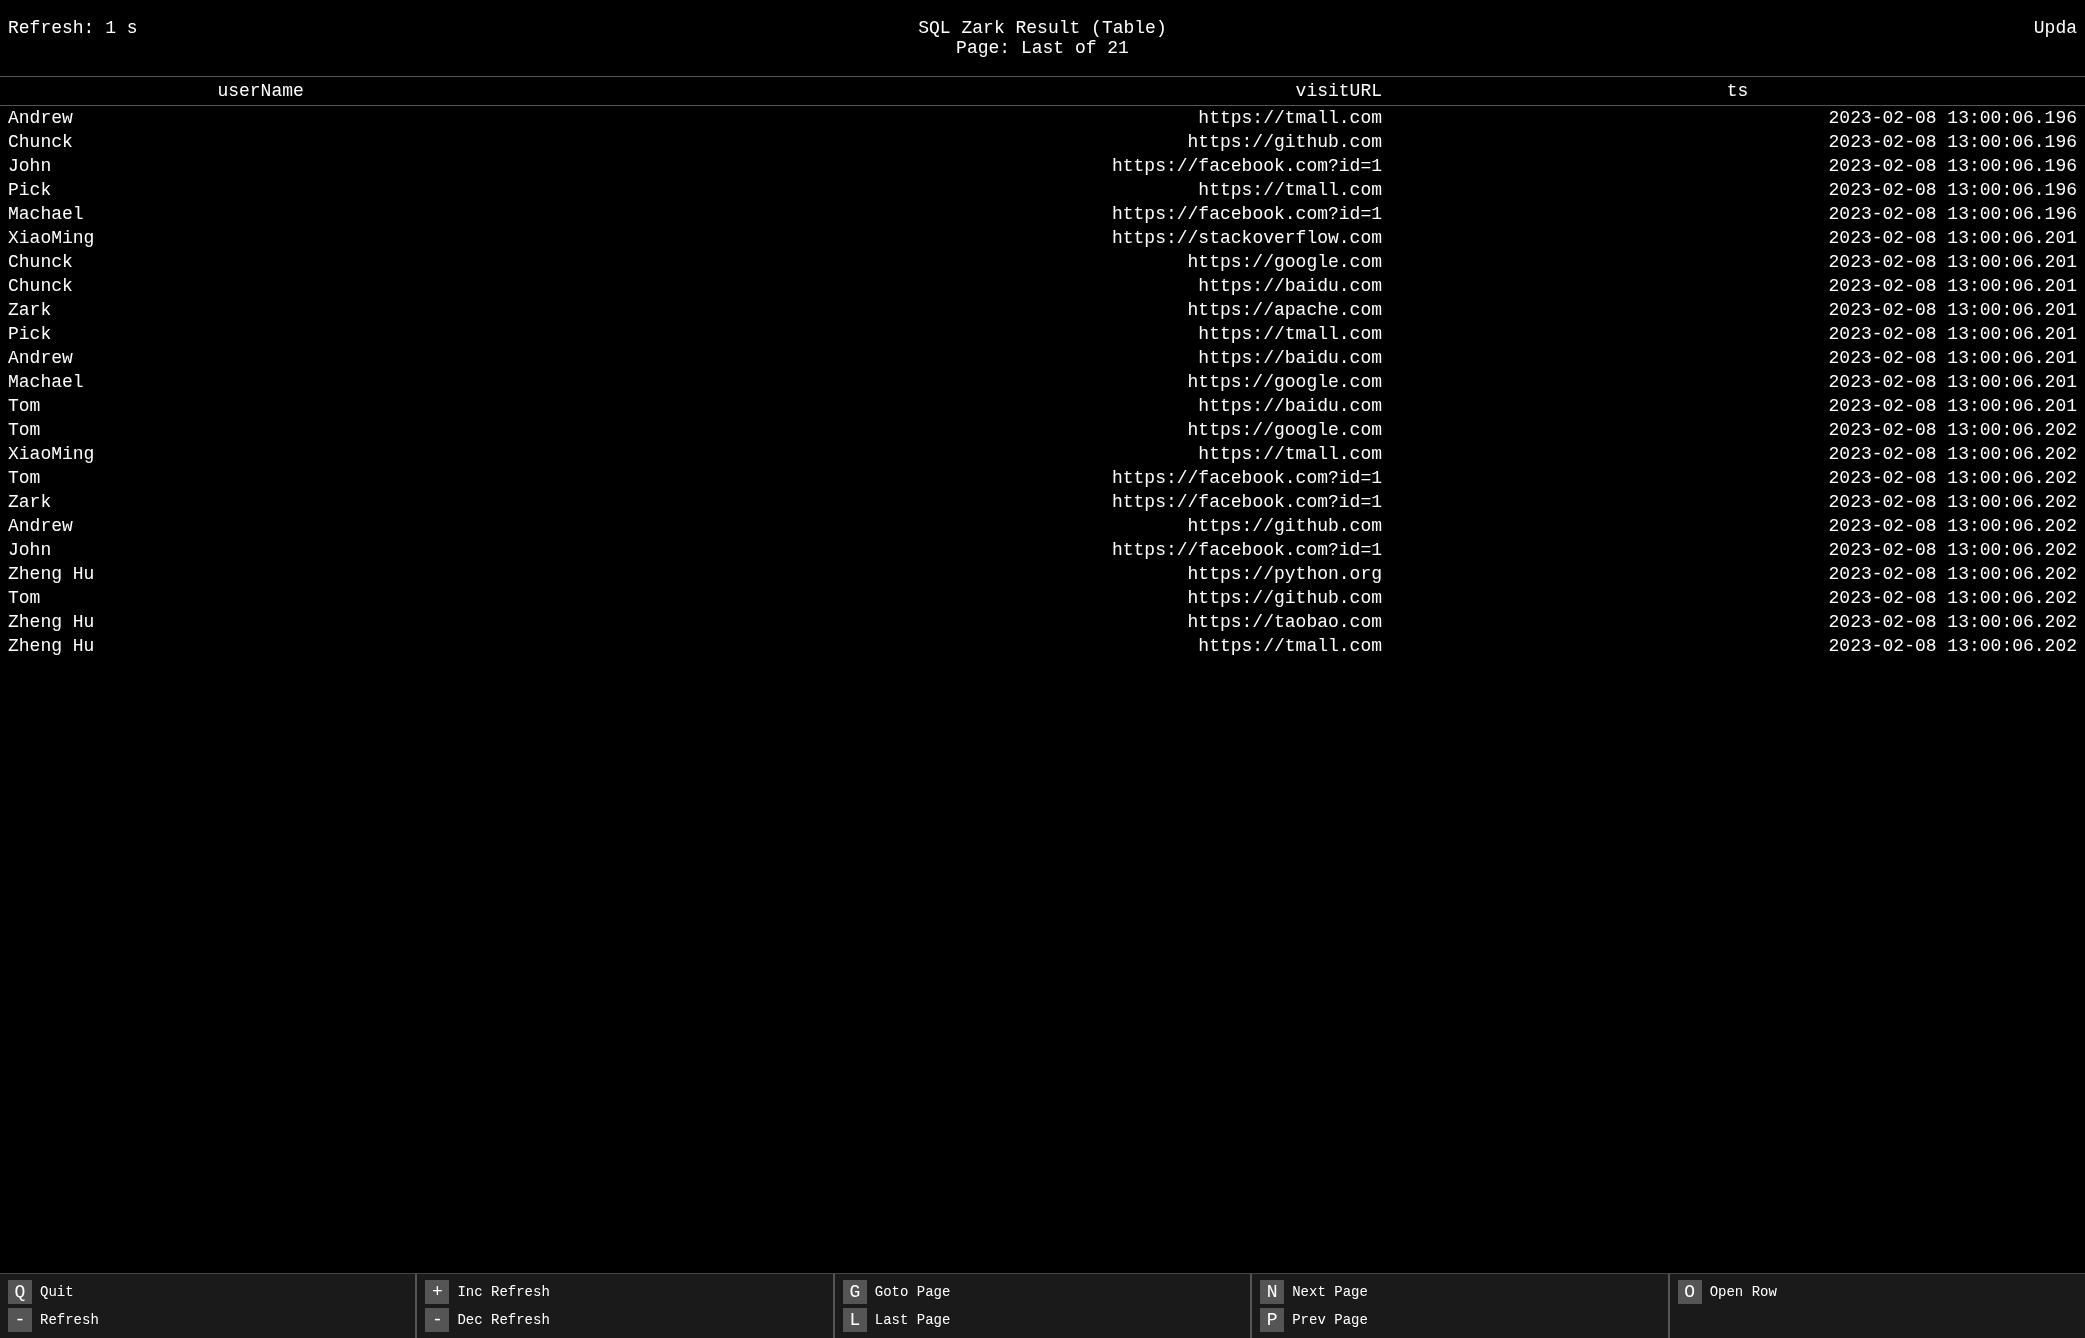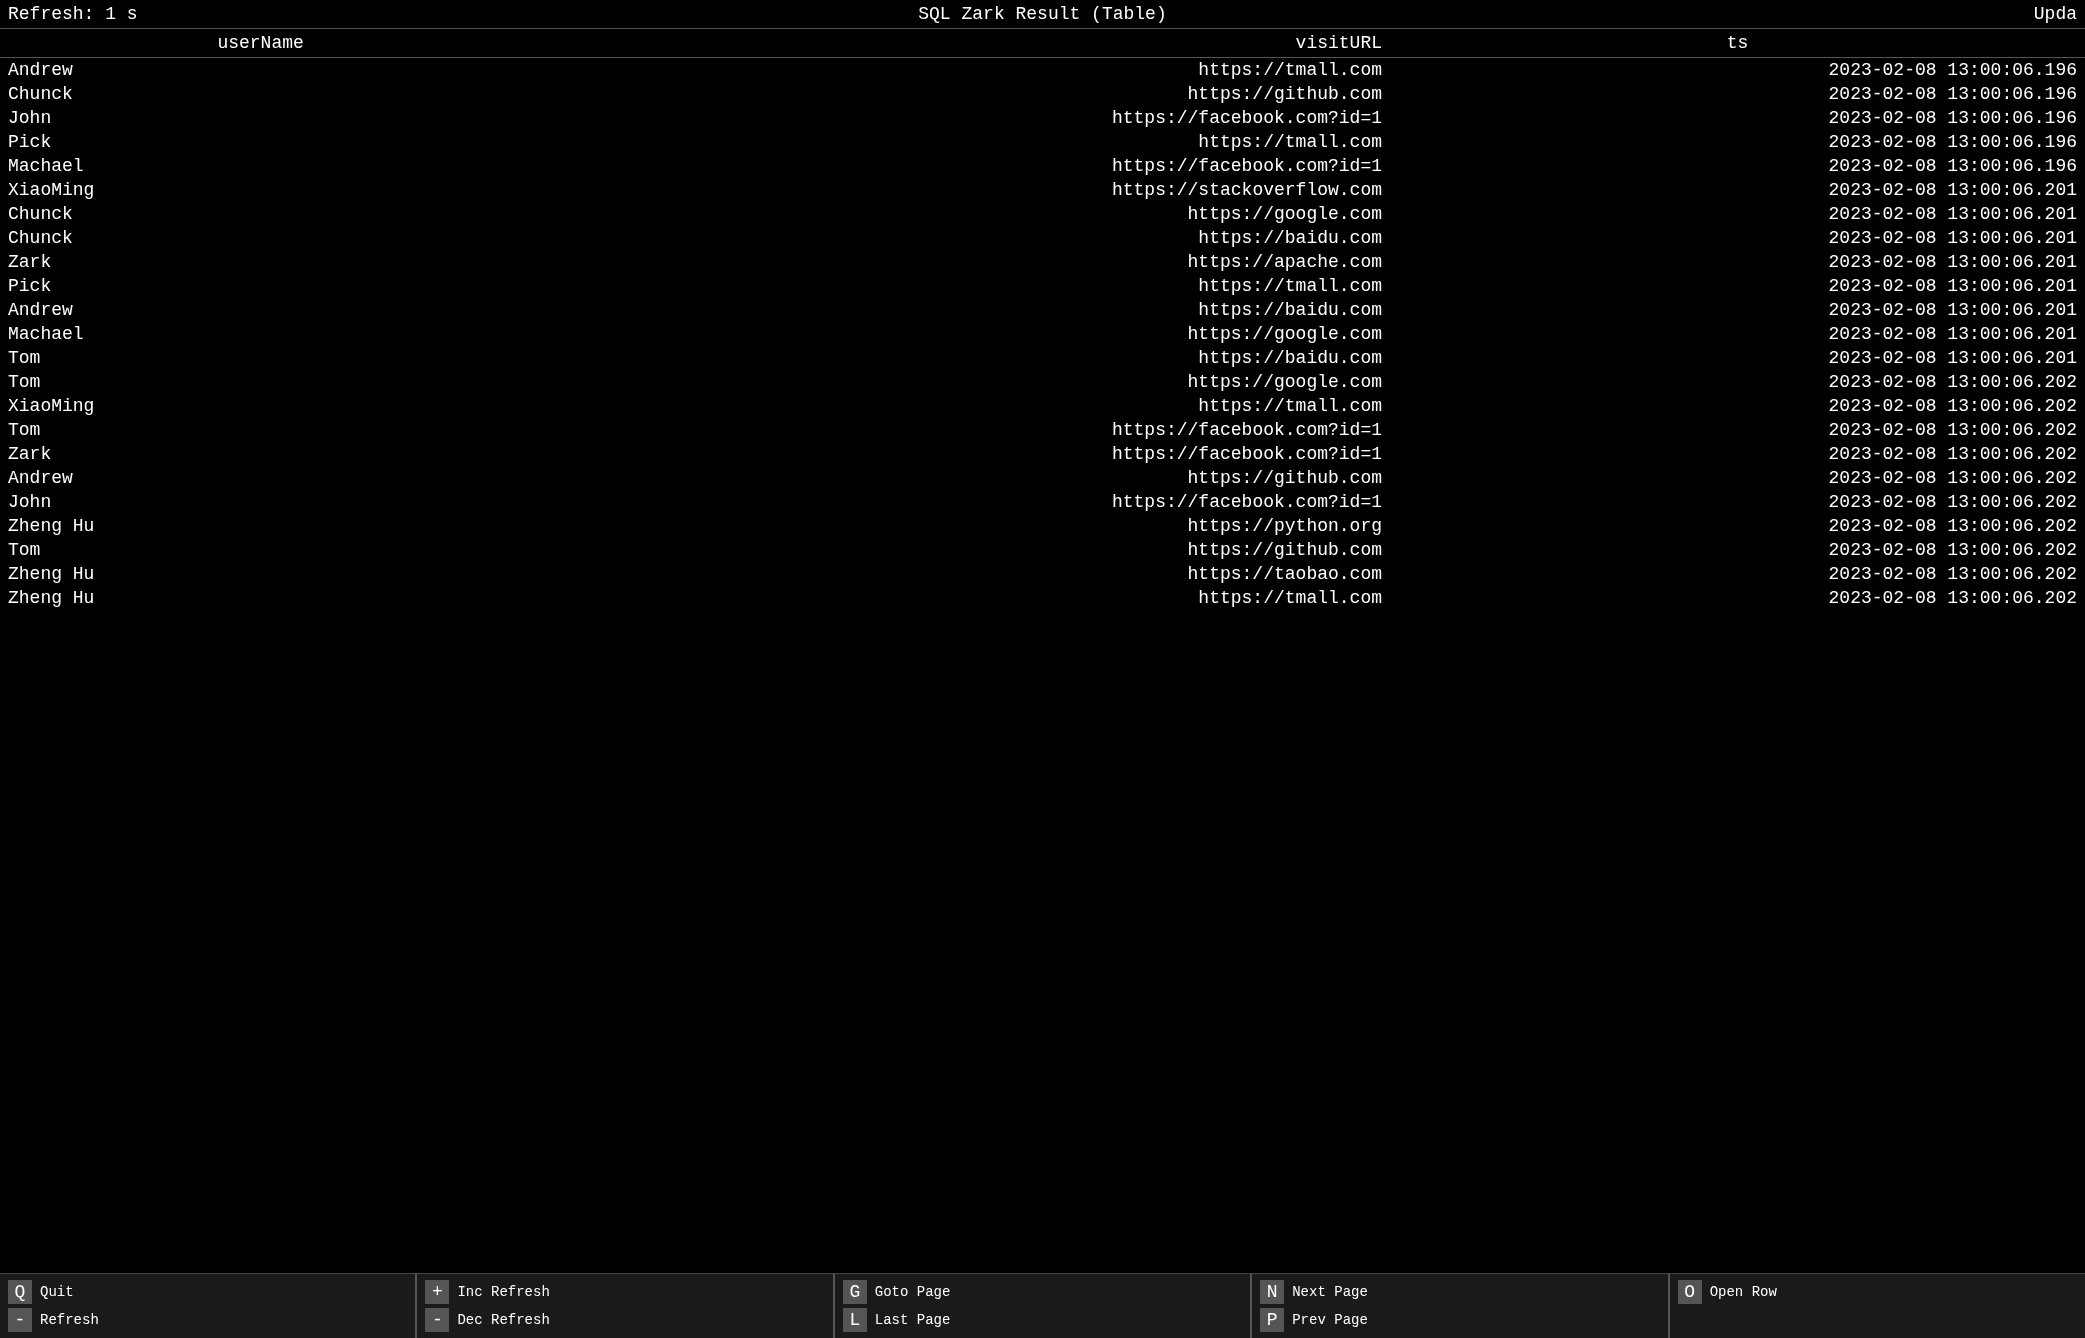--- a/index.html
+++ b/index.html
@@ -16,21 +16,21 @@
       width: 2085px;
       height: 1338px;
       overflow: hidden;
       position: relative;
     }
 
     .header {
       display: flex;
       justify-content: space-between;
       align-items: flex-start;
-      padding: 4px 8px;
+      padding: 18px 8px;
       border-bottom: 1px solid #555;
     }
 
     .header-title {
       text-align: center;
       flex: 1;
       color: #ffffff;
     }
 
     .header-left {
@@ -144,20 +144,21 @@
       background-color: #555;
     }
   </style>
 </head>
 <body>
 
 <div class="header">
   <div class="header-left">Refresh: 1 s</div>
   <div class="header-title">
     <div>SQL Zark Result (Table)</div>
+    <div>Page: Last of 21</div>
   </div>
   <div class="header-right">Upda</div>
 </div>
 
 <div class="table-container">
   <table>
     <thead>
       <tr>
         <th class="col-username">userName</th>
         <th class="col-url">visitURL</th>

